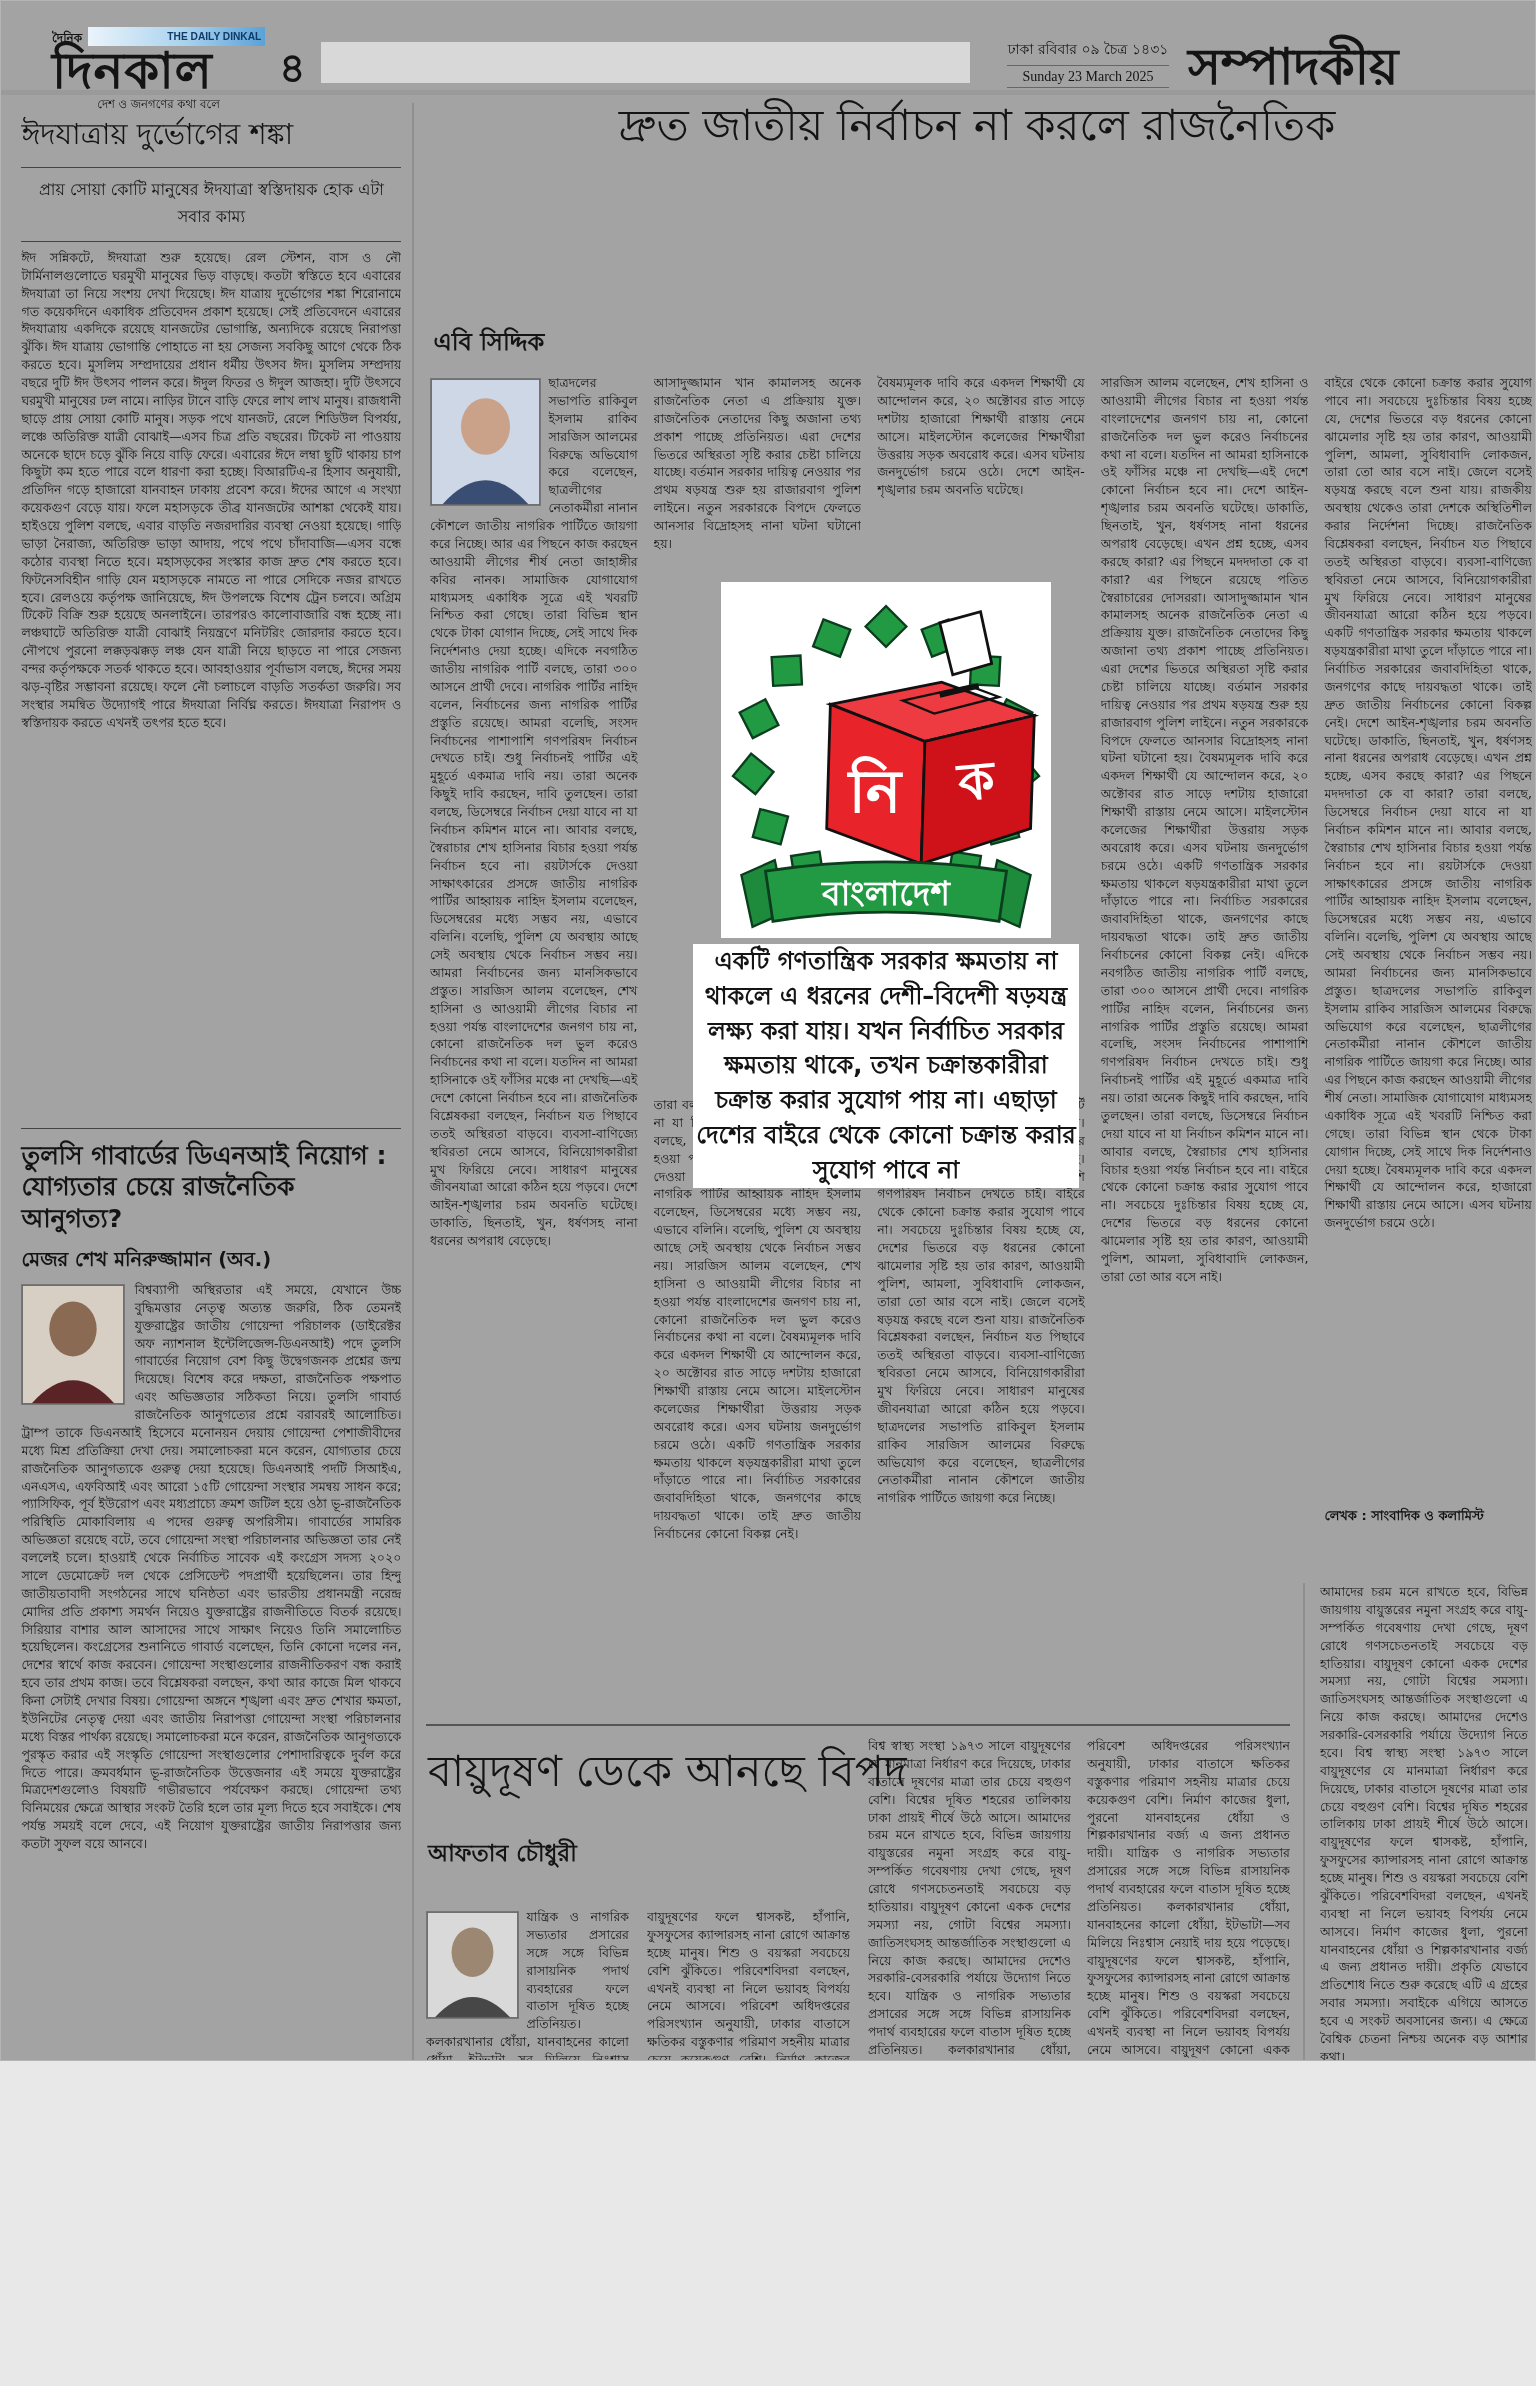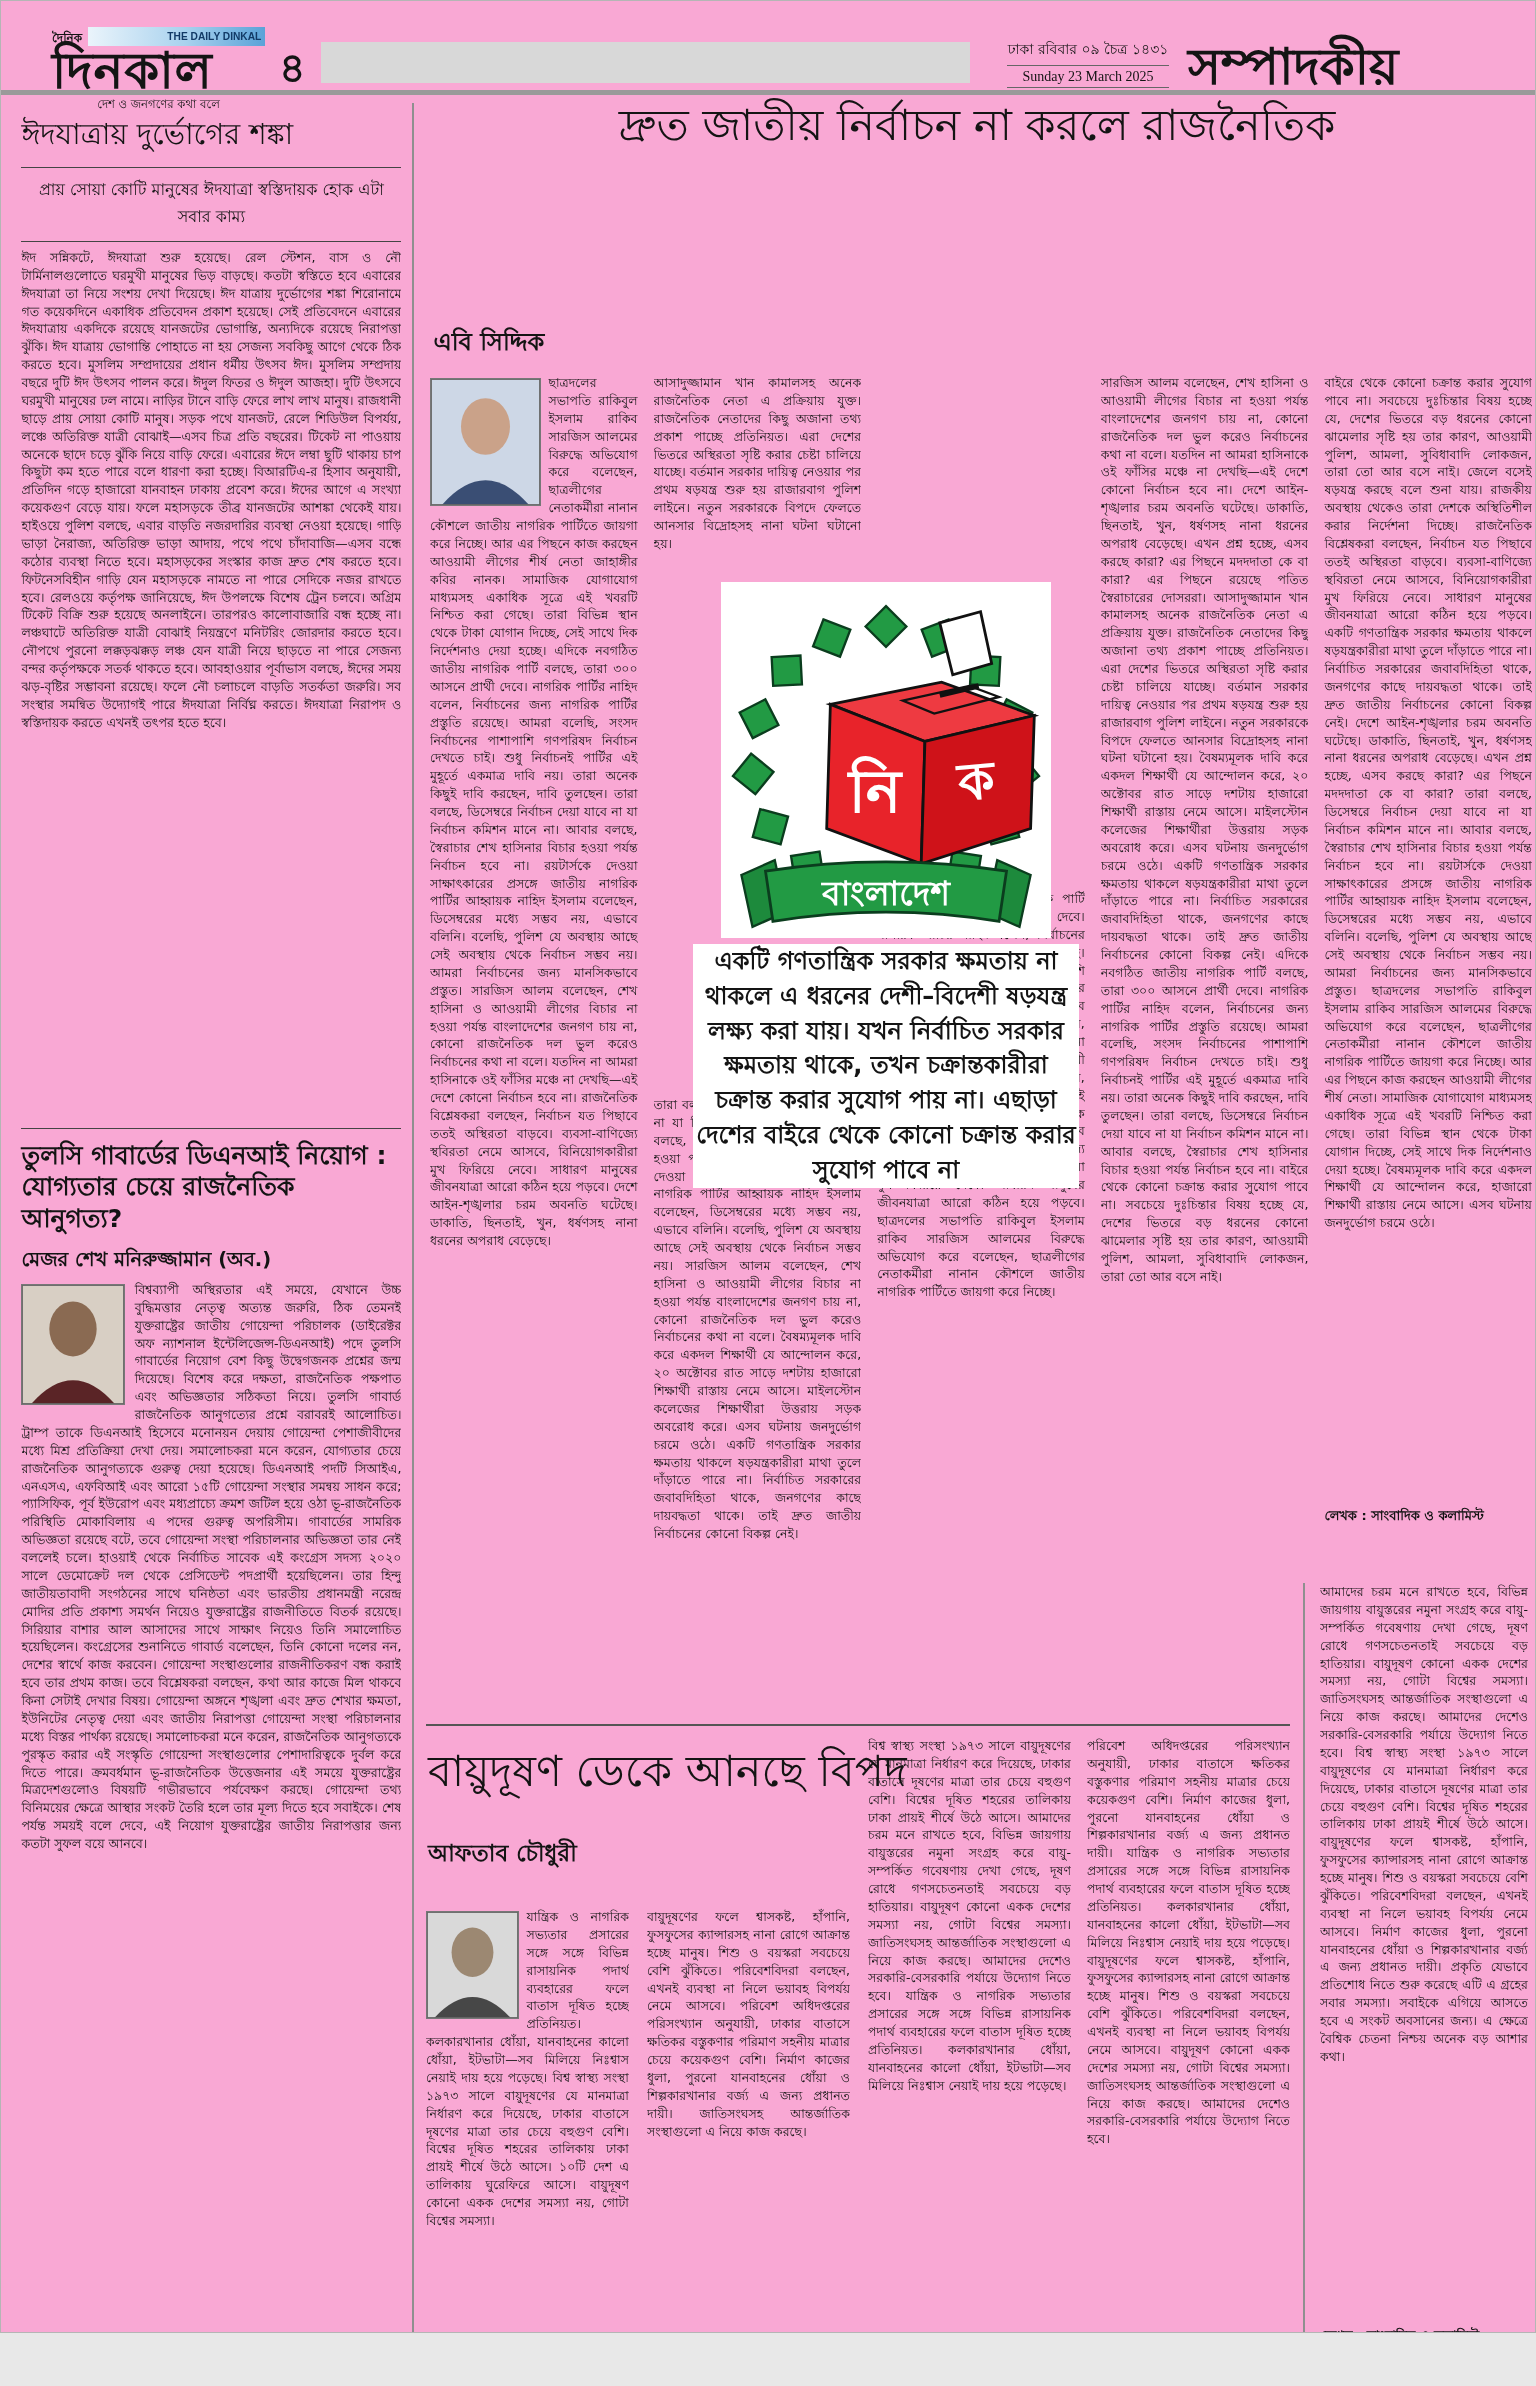--- a/index.html
+++ b/index.html
@@ -1,20 +1,20 @@
 <!DOCTYPE html>
 <html lang="bn" style="font-size:15px"><head>
 <meta charset="utf-8">
 <style>
   * { margin:0; padding:0; box-sizing:border-box; }
   html,body { background:#e8e8e8; }
   body { font-family:"Liberation Serif", serif; color:#141414; }
   #page {
-    position:relative; width:1536px; height:2333px; margin:0 auto;
-    background:#f9a8d4; overflow:hidden;
+    position:relative; width:1536px; height:2061px; margin:0 auto;
+    background:#a3a3a3; overflow:hidden;
     border:0.9px solid #b5b5b5;
   }
   .bn { font-family:"DejaVu Sans", sans-serif; }
 
   
   #masthead { position:absolute; left:0; top:0; width:1536px; height:89px; }
   #logo-block { position:absolute; left:51px; top:26px; width:213px; }
   #logo-strip { display:flex; height:18.6px; }
   #daily-label { font-size:12px; font-weight:bold; padding:1.9px 5.6px 0 0; }
   #eng-name {
@@ -151,20 +151,21 @@
           <rect width="120" height="138" fill="none" stroke="#666" stroke-width="2"></rect>
         </svg>
         <span>ছাত্রদলের সভাপতি রাকিবুল ইসলাম রাকিব সারজিস আলমের বিরুদ্ধে অভিযোগ করে বলেছেন, ছাত্রলীগের নেতাকর্মীরা নানান কৌশলে জাতীয় নাগরিক পার্টিতে জায়গা করে নিচ্ছে। আর এর পিছনে কাজ করছেন আওয়ামী লীগের শীর্ষ নেতা জাহাঙ্গীর কবির নানক। সামাজিক যোগাযোগ মাধ্যমসহ একাধিক সূত্রে এই খবরটি নিশ্চিত করা গেছে। তারা বিভিন্ন স্থান থেকে টাকা যোগান দিচ্ছে, সেই সাথে দিক নির্দেশনাও দেয়া হচ্ছে। এদিকে নবগঠিত জাতীয় নাগরিক পার্টি বলছে, তারা ৩০০ আসনে প্রার্থী দেবে। নাগরিক পার্টির নাহিদ বলেন, নির্বাচনের জন্য নাগরিক পার্টির প্রস্তুতি রয়েছে। আমরা বলেছি, সংসদ নির্বাচনের পাশাপাশি গণপরিষদ নির্বাচন দেখতে চাই। শুধু নির্বাচনই পার্টির এই মুহূর্তে একমাত্র দাবি নয়। তারা অনেক কিছুই দাবি করছেন, দাবি তুলছেন। তারা বলছে, ডিসেম্বরে নির্বাচন দেয়া যাবে না যা নির্বাচন কমিশন মানে না। আবার বলছে, স্বৈরাচার শেখ হাসিনার বিচার হওয়া পর্যন্ত নির্বাচন হবে না। রয়টার্সকে দেওয়া সাক্ষাৎকারের প্রসঙ্গে জাতীয় নাগরিক পার্টির আহ্বায়ক নাহিদ ইসলাম বলেছেন, ডিসেম্বরের মধ্যে সম্ভব নয়, এভাবে বলিনি। বলেছি, পুলিশ যে অবস্থায় আছে সেই অবস্থায় থেকে নির্বাচন সম্ভব নয়। আমরা নির্বাচনের জন্য মানসিকভাবে প্রস্তুত। সারজিস আলম বলেছেন, শেখ হাসিনা ও আওয়ামী লীগের বিচার না হওয়া পর্যন্ত বাংলাদেশের জনগণ চায় না, কোনো রাজনৈতিক দল ভুল করেও নির্বাচনের কথা না বলে। যতদিন না আমরা হাসিনাকে ওই ফাঁসির মঞ্চে না দেখছি—এই দেশে কোনো নির্বাচন হবে না। রাজনৈতিক বিশ্লেষকরা বলছেন, নির্বাচন যত পিছাবে ততই অস্থিরতা বাড়বে। ব্যবসা-বাণিজ্যে স্থবিরতা নেমে আসবে, বিনিয়োগকারীরা মুখ ফিরিয়ে নেবে। সাধারণ মানুষের জীবনযাত্রা আরো কঠিন হয়ে পড়বে। দেশে আইন-শৃঙ্খলার চরম অবনতি ঘটেছে। ডাকাতি, ছিনতাই, খুন, ধর্ষণসহ নানা ধরনের অপরাধ বেড়েছে।</span>
       </div>
       <div class="mcol bn">
         <div class="top-part">আসাদুজ্জামান খান কামালসহ অনেক রাজনৈতিক নেতা এ প্রক্রিয়ায় যুক্ত। রাজনৈতিক নেতাদের কিছু অজানা তথ্য প্রকাশ পাচ্ছে প্রতিনিয়ত। এরা দেশের ভিতরে অস্থিরতা সৃষ্টি করার চেষ্টা চালিয়ে যাচ্ছে। বর্তমান সরকার দায়িত্ব নেওয়ার পর প্রথম ষড়যন্ত্র শুরু হয় রাজারবাগ পুলিশ লাইনে। নতুন সরকারকে বিপদে ফেলতে আনসার বিদ্রোহসহ নানা ঘটনা ঘটানো হয়।</div>
         <div class="spacer"></div>
         <div class="bottom-part">তারা বলছে, ডিসেম্বরে নির্বাচন দেয়া যাবে না যা নির্বাচন কমিশন মানে না। আবার বলছে, স্বৈরাচার শেখ হাসিনার বিচার হওয়া পর্যন্ত নির্বাচন হবে না। রয়টার্সকে দেওয়া সাক্ষাৎকারের প্রসঙ্গে জাতীয় নাগরিক পার্টির আহ্বায়ক নাহিদ ইসলাম বলেছেন, ডিসেম্বরের মধ্যে সম্ভব নয়, এভাবে বলিনি। বলেছি, পুলিশ যে অবস্থায় আছে সেই অবস্থায় থেকে নির্বাচন সম্ভব নয়। সারজিস আলম বলেছেন, শেখ হাসিনা ও আওয়ামী লীগের বিচার না হওয়া পর্যন্ত বাংলাদেশের জনগণ চায় না, কোনো রাজনৈতিক দল ভুল করেও নির্বাচনের কথা না বলে। বৈষম্যমূলক দাবি করে একদল শিক্ষার্থী যে আন্দোলন করে, ২০ অক্টোবর রাত সাড়ে দশটায় হাজারো শিক্ষার্থী রাস্তায় নেমে আসে। মাইলস্টোন কলেজের শিক্ষার্থীরা উত্তরায় সড়ক অবরোধ করে। এসব ঘটনায় জনদুর্ভোগ চরমে ওঠে। একটি গণতান্ত্রিক সরকার ক্ষমতায় থাকলে ষড়যন্ত্রকারীরা মাথা তুলে দাঁড়াতে পারে না। নির্বাচিত সরকারের জবাবদিহিতা থাকে, জনগণের কাছে দায়বদ্ধতা থাকে। তাই দ্রুত জাতীয় নির্বাচনের কোনো বিকল্প নেই।</div>
       </div>
       <div class="mcol bn">
+        <div class="top-part">বৈষম্যমূলক দাবি করে একদল শিক্ষার্থী যে আন্দোলন করে, ২০ অক্টোবর রাত সাড়ে দশটায় হাজারো শিক্ষার্থী রাস্তায় নেমে আসে। মাইলস্টোন কলেজের শিক্ষার্থীরা উত্তরায় সড়ক অবরোধ করে। এসব ঘটনায় জনদুর্ভোগ চরমে ওঠে। দেশে আইন-শৃঙ্খলার চরম অবনতি ঘটেছে।</div>
         <div class="spacer"></div>
         <div class="bottom-part">এদিকে নবগঠিত জাতীয় নাগরিক পার্টি বলছে, তারা ৩০০ আসনে প্রার্থী দেবে। নাগরিক পার্টির নাহিদ বলেন, নির্বাচনের জন্য নাগরিক পার্টির প্রস্তুতি রয়েছে। আমরা বলেছি, সংসদ নির্বাচনের পাশাপাশি গণপরিষদ নির্বাচন দেখতে চাই। বাইরে থেকে কোনো চক্রান্ত করার সুযোগ পাবে না। সবচেয়ে দুঃচিন্তার বিষয় হচ্ছে যে, দেশের ভিতরে বড় ধরনের কোনো ঝামেলার সৃষ্টি হয় তার কারণ, আওয়ামী পুলিশ, আমলা, সুবিধাবাদি লোকজন, তারা তো আর বসে নাই। জেলে বসেই ষড়যন্ত্র করছে বলে শুনা যায়। রাজনৈতিক বিশ্লেষকরা বলছেন, নির্বাচন যত পিছাবে ততই অস্থিরতা বাড়বে। ব্যবসা-বাণিজ্যে স্থবিরতা নেমে আসবে, বিনিয়োগকারীরা মুখ ফিরিয়ে নেবে। সাধারণ মানুষের জীবনযাত্রা আরো কঠিন হয়ে পড়বে। ছাত্রদলের সভাপতি রাকিবুল ইসলাম রাকিব সারজিস আলমের বিরুদ্ধে অভিযোগ করে বলেছেন, ছাত্রলীগের নেতাকর্মীরা নানান কৌশলে জাতীয় নাগরিক পার্টিতে জায়গা করে নিচ্ছে।</div>
       </div>
       <div class="mcol bn">সারজিস আলম বলেছেন, শেখ হাসিনা ও আওয়ামী লীগের বিচার না হওয়া পর্যন্ত বাংলাদেশের জনগণ চায় না, কোনো রাজনৈতিক দল ভুল করেও নির্বাচনের কথা না বলে। যতদিন না আমরা হাসিনাকে ওই ফাঁসির মঞ্চে না দেখছি—এই দেশে কোনো নির্বাচন হবে না। দেশে আইন-শৃঙ্খলার চরম অবনতি ঘটেছে। ডাকাতি, ছিনতাই, খুন, ধর্ষণসহ নানা ধরনের অপরাধ বেড়েছে। এখন প্রশ্ন হচ্ছে, এসব করছে কারা? এর পিছনে মদদদাতা কে বা কারা? এর পিছনে রয়েছে পতিত স্বৈরাচারের দোসররা। আসাদুজ্জামান খান কামালসহ অনেক রাজনৈতিক নেতা এ প্রক্রিয়ায় যুক্ত। রাজনৈতিক নেতাদের কিছু অজানা তথ্য প্রকাশ পাচ্ছে প্রতিনিয়ত। এরা দেশের ভিতরে অস্থিরতা সৃষ্টি করার চেষ্টা চালিয়ে যাচ্ছে। বর্তমান সরকার দায়িত্ব নেওয়ার পর প্রথম ষড়যন্ত্র শুরু হয় রাজারবাগ পুলিশ লাইনে। নতুন সরকারকে বিপদে ফেলতে আনসার বিদ্রোহসহ নানা ঘটনা ঘটানো হয়। বৈষম্যমূলক দাবি করে একদল শিক্ষার্থী যে আন্দোলন করে, ২০ অক্টোবর রাত সাড়ে দশটায় হাজারো শিক্ষার্থী রাস্তায় নেমে আসে। মাইলস্টোন কলেজের শিক্ষার্থীরা উত্তরায় সড়ক অবরোধ করে। এসব ঘটনায় জনদুর্ভোগ চরমে ওঠে। একটি গণতান্ত্রিক সরকার ক্ষমতায় থাকলে ষড়যন্ত্রকারীরা মাথা তুলে দাঁড়াতে পারে না। নির্বাচিত সরকারের জবাবদিহিতা থাকে, জনগণের কাছে দায়বদ্ধতা থাকে। তাই দ্রুত জাতীয় নির্বাচনের কোনো বিকল্প নেই। এদিকে নবগঠিত জাতীয় নাগরিক পার্টি বলছে, তারা ৩০০ আসনে প্রার্থী দেবে। নাগরিক পার্টির নাহিদ বলেন, নির্বাচনের জন্য নাগরিক পার্টির প্রস্তুতি রয়েছে। আমরা বলেছি, সংসদ নির্বাচনের পাশাপাশি গণপরিষদ নির্বাচন দেখতে চাই। শুধু নির্বাচনই পার্টির এই মুহূর্তে একমাত্র দাবি নয়। তারা অনেক কিছুই দাবি করছেন, দাবি তুলছেন। তারা বলছে, ডিসেম্বরে নির্বাচন দেয়া যাবে না যা নির্বাচন কমিশন মানে না। আবার বলছে, স্বৈরাচার শেখ হাসিনার বিচার হওয়া পর্যন্ত নির্বাচন হবে না। বাইরে থেকে কোনো চক্রান্ত করার সুযোগ পাবে না। সবচেয়ে দুঃচিন্তার বিষয় হচ্ছে যে, দেশের ভিতরে বড় ধরনের কোনো ঝামেলার সৃষ্টি হয় তার কারণ, আওয়ামী পুলিশ, আমলা, সুবিধাবাদি লোকজন, তারা তো আর বসে নাই।</div>
       <div class="mcol bn">
         <div id="mcol5-text">বাইরে থেকে কোনো চক্রান্ত করার সুযোগ পাবে না। সবচেয়ে দুঃচিন্তার বিষয় হচ্ছে যে, দেশের ভিতরে বড় ধরনের কোনো ঝামেলার সৃষ্টি হয় তার কারণ, আওয়ামী পুলিশ, আমলা, সুবিধাবাদি লোকজন, তারা তো আর বসে নাই। জেলে বসেই ষড়যন্ত্র করছে বলে শুনা যায়। রাজকীয় অবস্থায় থেকেও তারা দেশকে অস্থিতিশীল করার নির্দেশনা দিচ্ছে। রাজনৈতিক বিশ্লেষকরা বলছেন, নির্বাচন যত পিছাবে ততই অস্থিরতা বাড়বে। ব্যবসা-বাণিজ্যে স্থবিরতা নেমে আসবে, বিনিয়োগকারীরা মুখ ফিরিয়ে নেবে। সাধারণ মানুষের জীবনযাত্রা আরো কঠিন হয়ে পড়বে। একটি গণতান্ত্রিক সরকার ক্ষমতায় থাকলে ষড়যন্ত্রকারীরা মাথা তুলে দাঁড়াতে পারে না। নির্বাচিত সরকারের জবাবদিহিতা থাকে, জনগণের কাছে দায়বদ্ধতা থাকে। তাই দ্রুত জাতীয় নির্বাচনের কোনো বিকল্প নেই। দেশে আইন-শৃঙ্খলার চরম অবনতি ঘটেছে। ডাকাতি, ছিনতাই, খুন, ধর্ষণসহ নানা ধরনের অপরাধ বেড়েছে। এখন প্রশ্ন হচ্ছে, এসব করছে কারা? এর পিছনে মদদদাতা কে বা কারা? তারা বলছে, ডিসেম্বরে নির্বাচন দেয়া যাবে না যা নির্বাচন কমিশন মানে না। আবার বলছে, স্বৈরাচার শেখ হাসিনার বিচার হওয়া পর্যন্ত নির্বাচন হবে না। রয়টার্সকে দেওয়া সাক্ষাৎকারের প্রসঙ্গে জাতীয় নাগরিক পার্টির আহ্বায়ক নাহিদ ইসলাম বলেছেন, ডিসেম্বরের মধ্যে সম্ভব নয়, এভাবে বলিনি। বলেছি, পুলিশ যে অবস্থায় আছে সেই অবস্থায় থেকে নির্বাচন সম্ভব নয়। আমরা নির্বাচনের জন্য মানসিকভাবে প্রস্তুত। ছাত্রদলের সভাপতি রাকিবুল ইসলাম রাকিব সারজিস আলমের বিরুদ্ধে অভিযোগ করে বলেছেন, ছাত্রলীগের নেতাকর্মীরা নানান কৌশলে জাতীয় নাগরিক পার্টিতে জায়গা করে নিচ্ছে। আর এর পিছনে কাজ করছেন আওয়ামী লীগের শীর্ষ নেতা। সামাজিক যোগাযোগ মাধ্যমসহ একাধিক সূত্রে এই খবরটি নিশ্চিত করা গেছে। তারা বিভিন্ন স্থান থেকে টাকা যোগান দিচ্ছে, সেই সাথে দিক নির্দেশনাও দেয়া হচ্ছে। বৈষম্যমূলক দাবি করে একদল শিক্ষার্থী যে আন্দোলন করে, হাজারো শিক্ষার্থী রাস্তায় নেমে আসে। এসব ঘটনায় জনদুর্ভোগ চরমে ওঠে।</div>
         <div class="credit">লেখক : সাংবাদিক ও কলামিস্ট</div>
       </div>
     </div>
 

